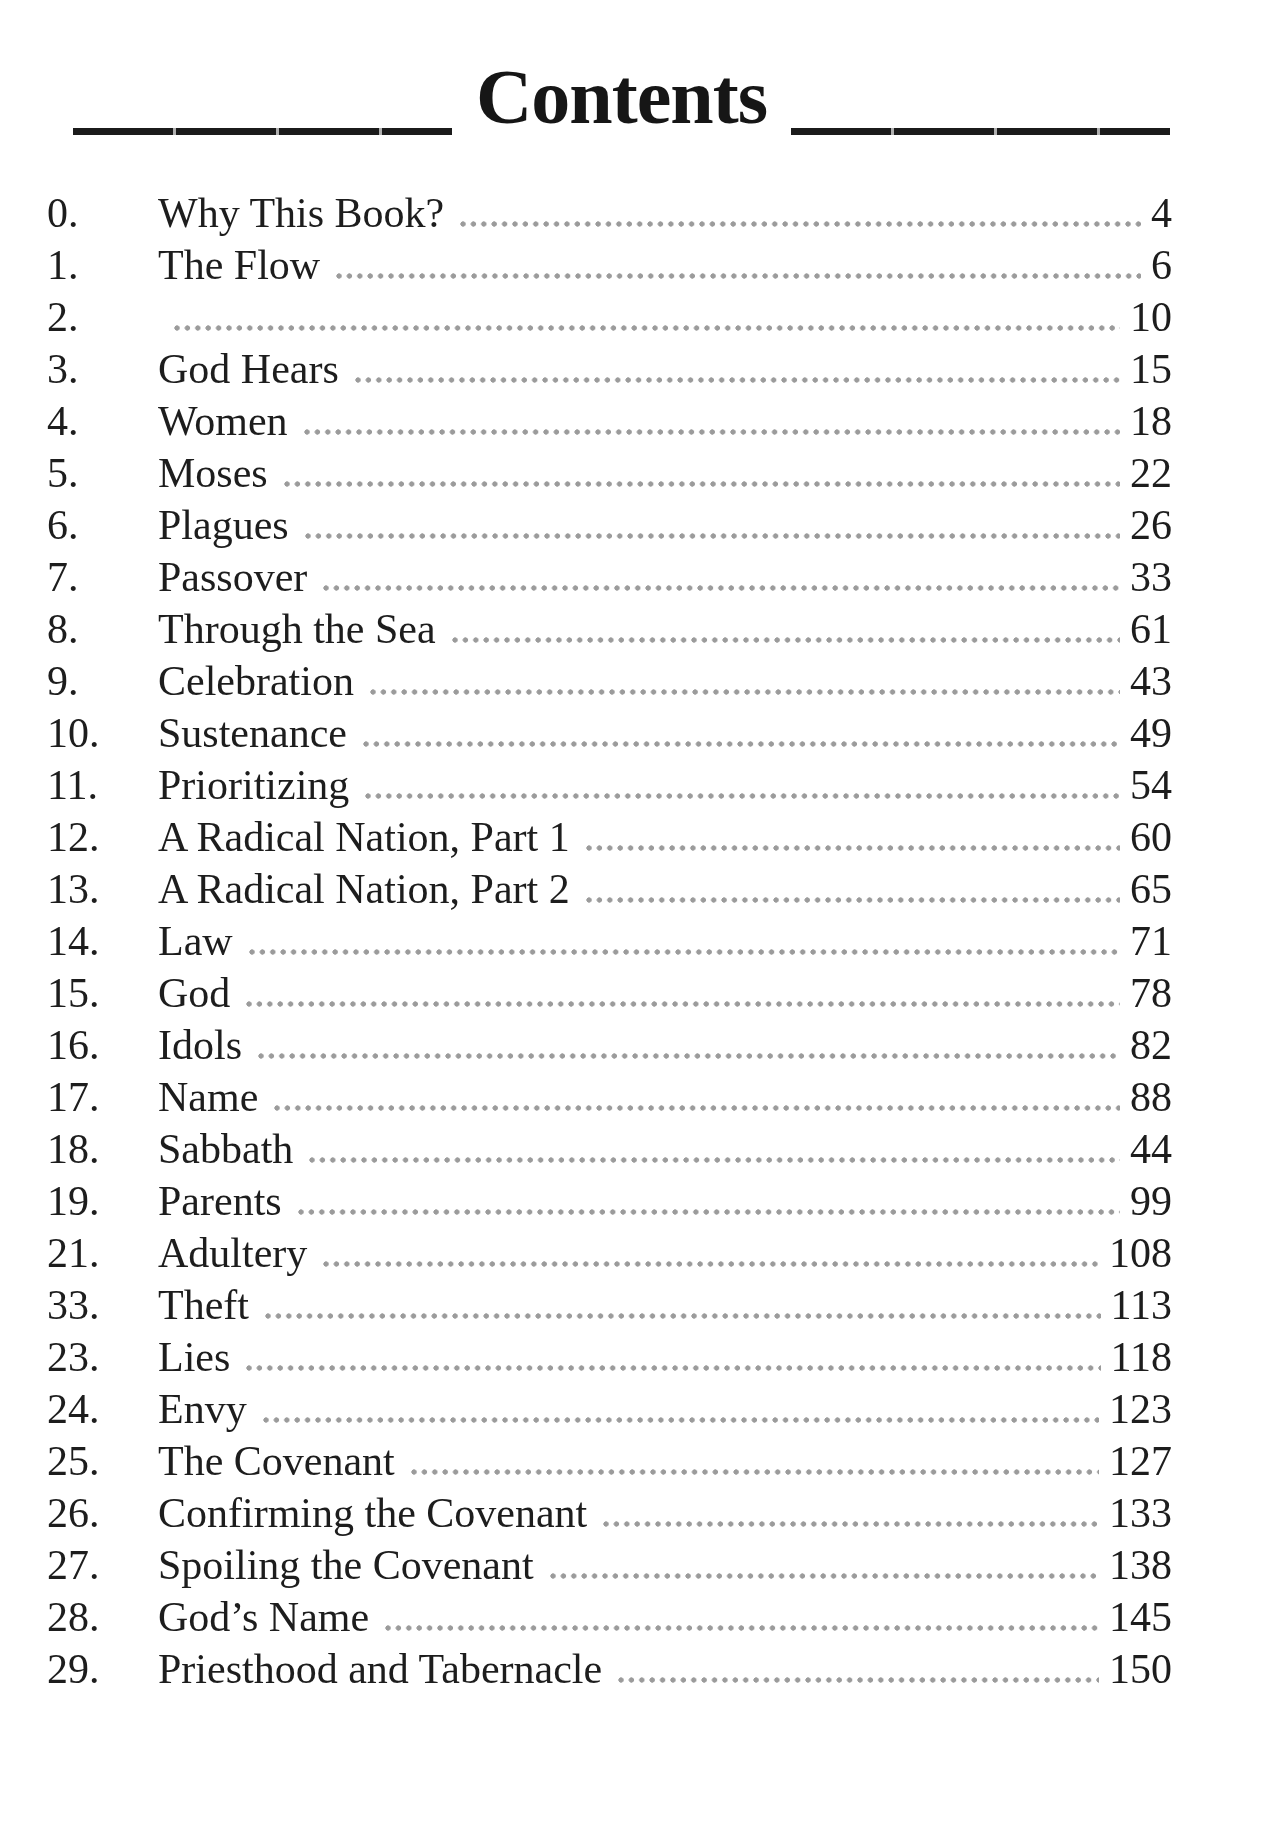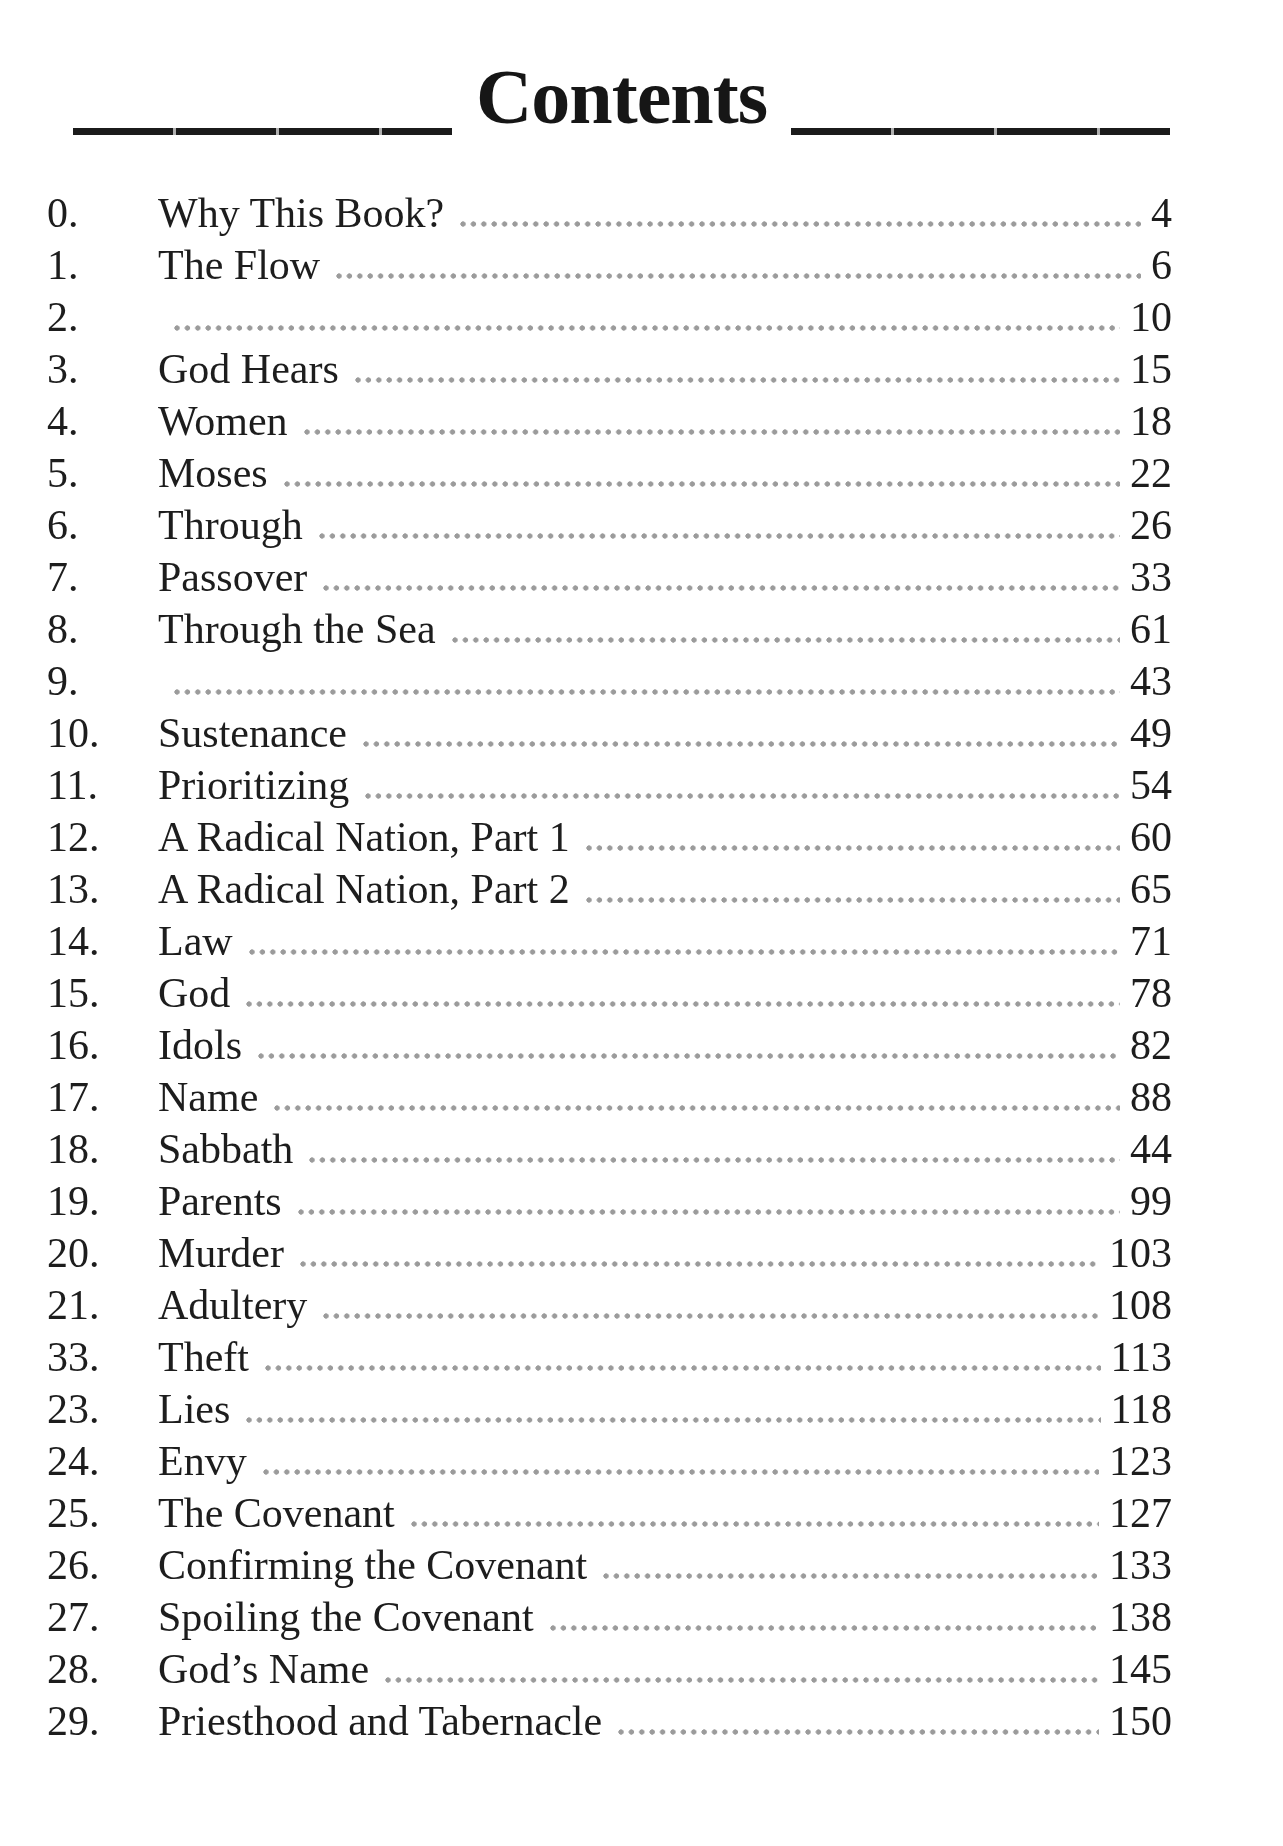--- a/index.html
+++ b/index.html
@@ -124,41 +124,42 @@
 
   <div class="toc-row">
     <span class="num">5.</span>
     <span class="chap-title">Moses</span>
     <span class="leader"></span>
     <span class="pageno">22</span>
   </div>
 
   <div class="toc-row">
     <span class="num">6.</span>
-    <span class="chap-title">Through</span>
+    <span class="chap-title">Plagues</span>
     <span class="leader"></span>
     <span class="pageno">26</span>
   </div>
 
   <div class="toc-row">
     <span class="num">7.</span>
     <span class="chap-title">Passover</span>
     <span class="leader"></span>
     <span class="pageno">33</span>
   </div>
 
   <div class="toc-row">
     <span class="num">8.</span>
     <span class="chap-title">Through the Sea</span>
     <span class="leader"></span>
     <span class="pageno">61</span>
   </div>
 
   <div class="toc-row">
     <span class="num">9.</span>
+    <span class="chap-title">Celebration</span>
     <span class="leader"></span>
     <span class="pageno">43</span>
   </div>
 
   <div class="toc-row">
     <span class="num">10.</span>
     <span class="chap-title">Sustenance</span>
     <span class="leader"></span>
     <span class="pageno">49</span>
   </div>
@@ -219,26 +220,20 @@
     <span class="pageno">44</span>
   </div>
 
   <div class="toc-row">
     <span class="num">19.</span>
     <span class="chap-title">Parents</span>
     <span class="leader"></span>
     <span class="pageno">99</span>
   </div>
 
-  <div class="toc-row">
-    <span class="num">20.</span>
-    <span class="chap-title">Murder</span>
-    <span class="leader"></span>
-    <span class="pageno">103</span>
-  </div>
 
   <div class="toc-row">
     <span class="num">21.</span>
     <span class="chap-title">Adultery</span>
     <span class="leader"></span>
     <span class="pageno">108</span>
   </div>
 
   <div class="toc-row">
     <span class="num">33.</span>

